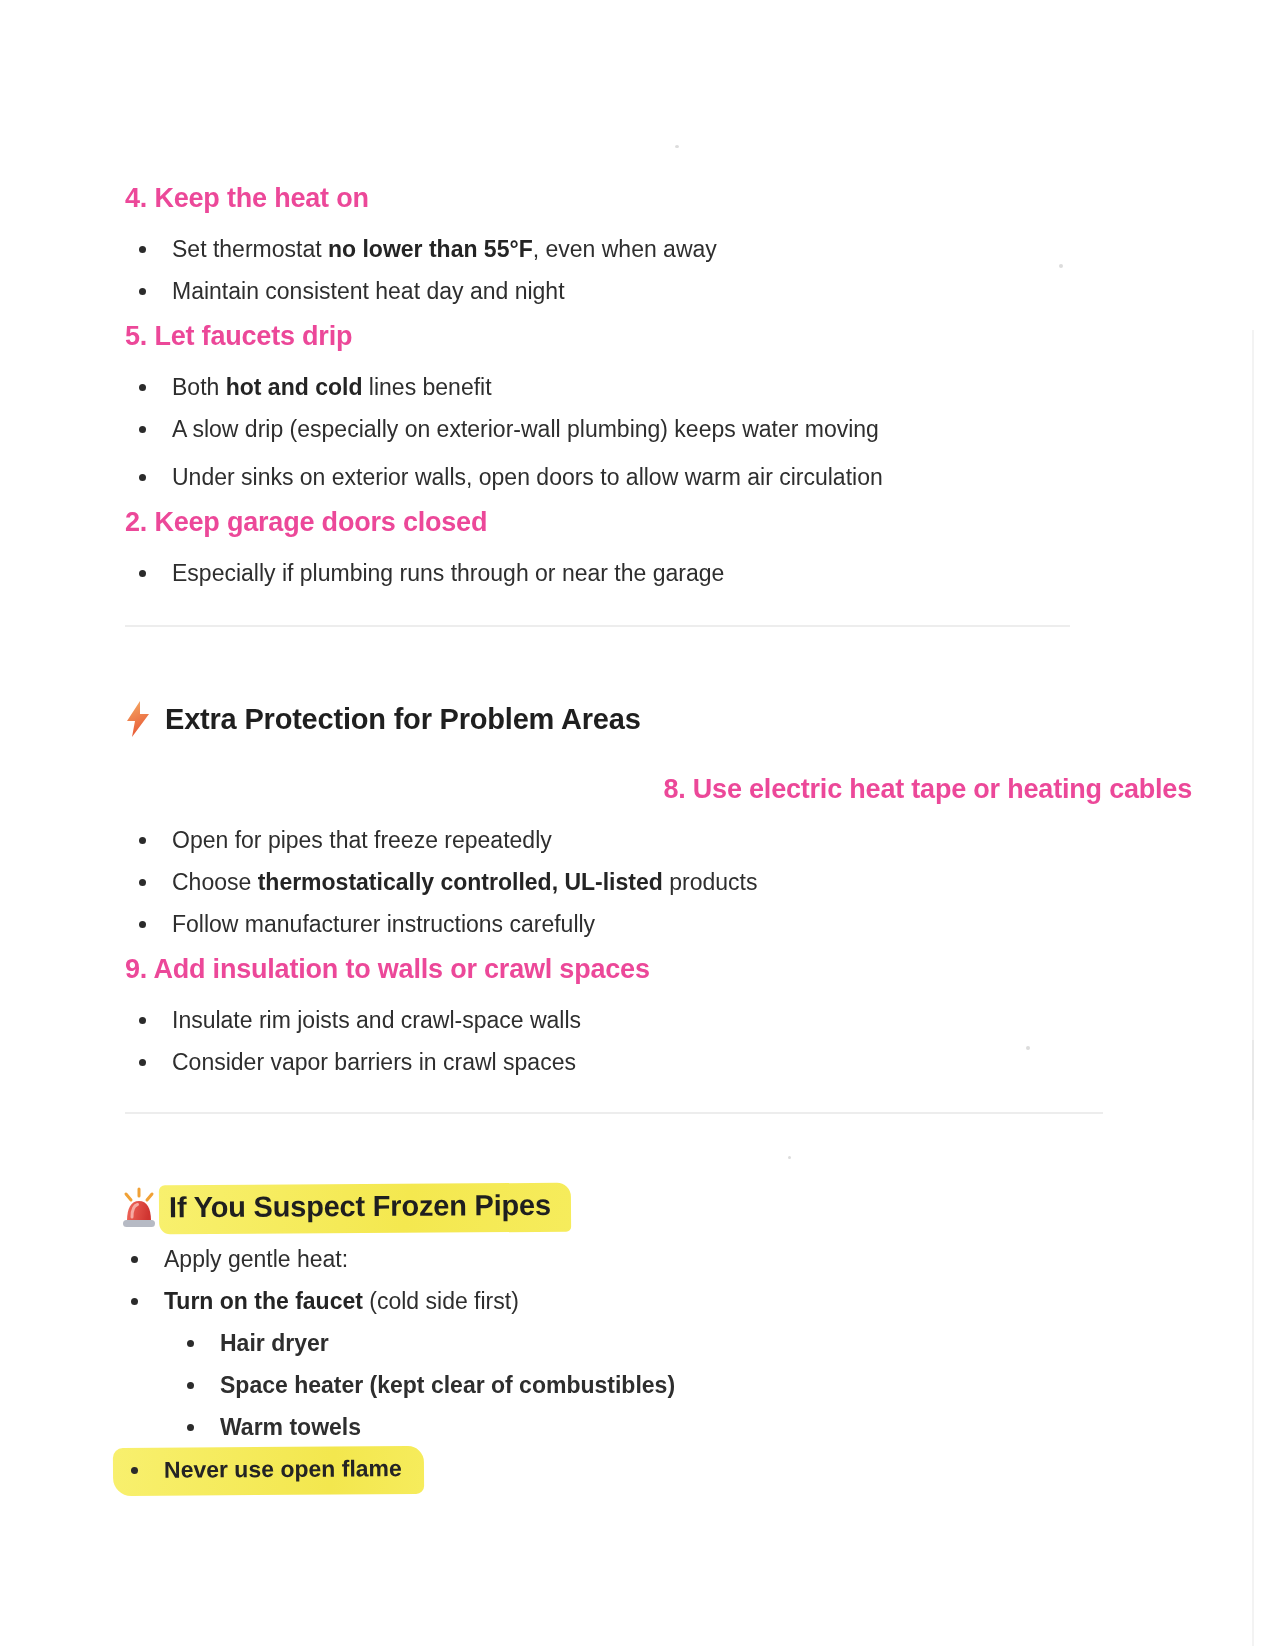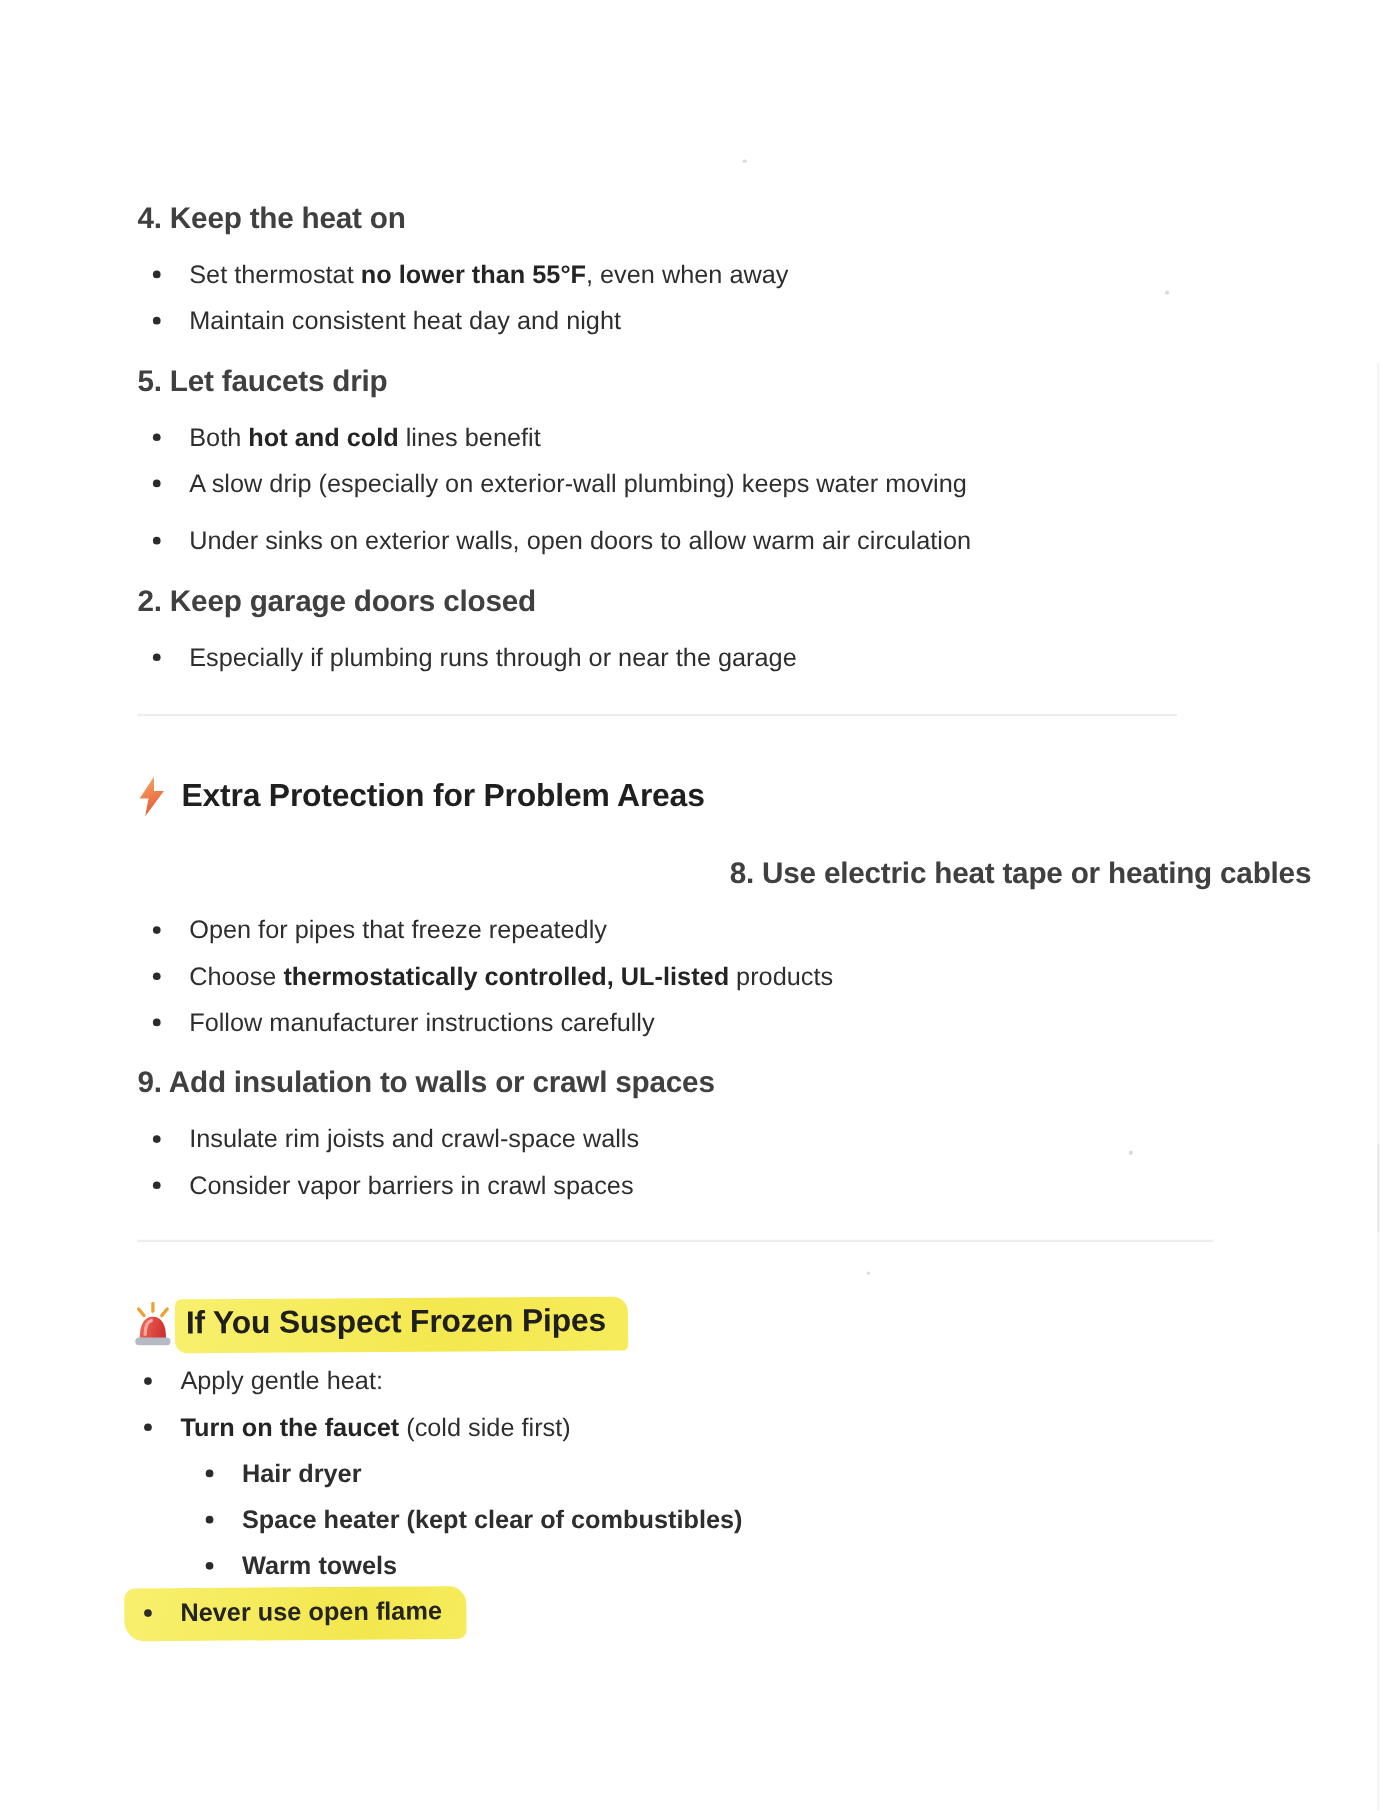--- a/index.html
+++ b/index.html
@@ -6,31 +6,31 @@
   .page {
     position:relative;
     width:1272px; height:1646px;
     background:#ffffff;
     box-sizing:border-box;
     padding:181px 80px 0 125px;
     font-family:"Liberation Sans", sans-serif;
     color:#2e2e2e;
     overflow:hidden;
   }
-  .sec { margin-top:24px; }
+  .sec { }
   .sec.first { margin-top:0; }
   .sec.mt34 { margin-top:34px;text-align:right; }
-  .sec-title { margin:0; font-size:27px; line-height:34px; font-weight:700; color:#404040; letter-spacing:-0.2px; }
+  .sec-title { margin:0; font-size:27px; line-height:34px; font-weight:700; color:#ec4899; letter-spacing:-0.2px; }
   ul.blist { list-style:none; margin:20px 0 0 0; padding:0; }
   ul.blist li { display:flex; align-items:flex-start; margin-bottom:14px; font-size:23px; line-height:28px; }
   .dot { flex:none; width:7px; height:7px; border-radius:50%; background:#2b2b2b; margin:11px 26px 0 14px; }
   b { font-weight:700; color:#242424; }
   .divider { height:2px; background:#ededed; margin-top:38px; width:945px; }
   .divider.d2 { margin-top:36px; width:978px; }
-  .h2row { display:flex; align-items:center; height:38px; margin-top:54px; }
+  .h2row { display:flex; align-items:center; height:38px; margin-top:73px; }
   .h2text { font-size:29px; font-weight:700; color:#1f1f1f; letter-spacing:-0.2px; white-space:nowrap; }
   .icon-wrap { flex:none; display:flex; align-items:center; margin-right:14px; }
   .icon-wrap.siren { margin-left:-6px; margin-right:10px; }
   .hl {
     display:inline-block;
     background:linear-gradient(100deg, #f8f06e 0%, #f4e84f 60%, #f6ec5c 100%);
     padding:6px 20px 10px 10px; margin:-6px 0 -10px -10px;
     border-radius:6px 14px 5px 11px;
     transform:rotate(-0.35deg);
   }

